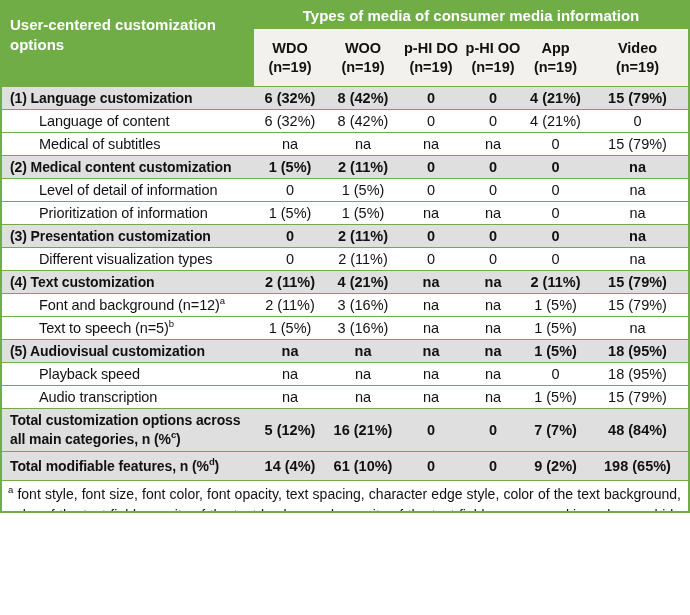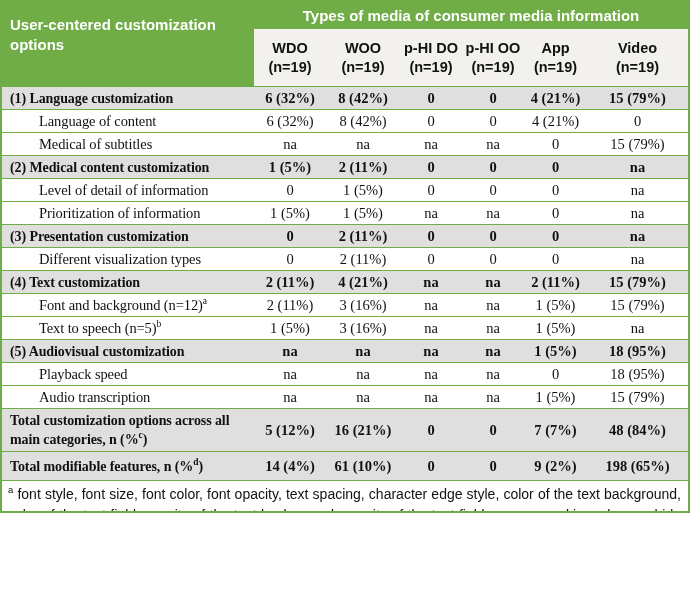--- a/index.html
+++ b/index.html
@@ -67,21 +67,20 @@
   
   .tbody { display: flex; flex-direction: column; }
   .row {
     display: grid;
     grid-template-columns: 252px 72px 74px 62px 62px 63px 101px;
     border-top: 1.5px solid var(--green);
     align-items: center;
     height: 23px;
     font-size: 14.5px;
     background: #fff;
-    font-family: Liberation Serif, serif;
   }
   .row.category, .row.total {
     background: var(--row-gray);
     font-weight: bold;
   }
   .row.total1 { height: 43px; }
   .row.total2 { height: 29px; }
   .label {
     padding-left: 8px;
     padding-right: 4px;

